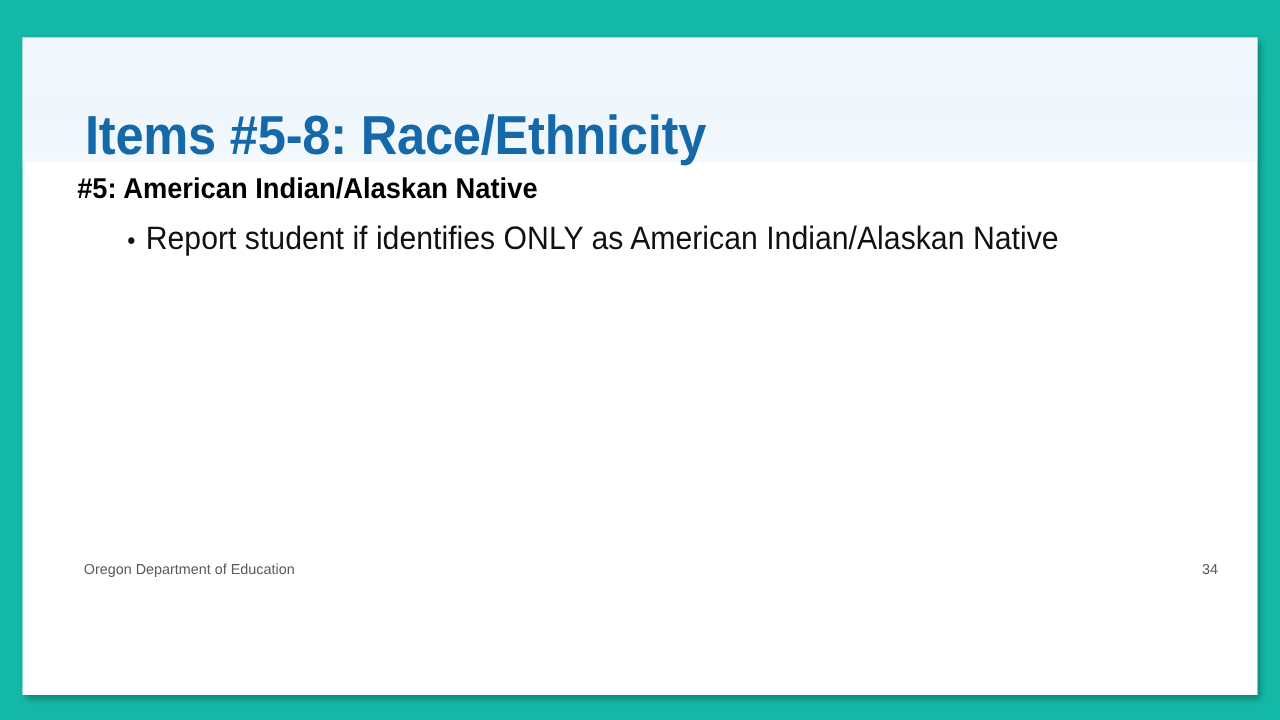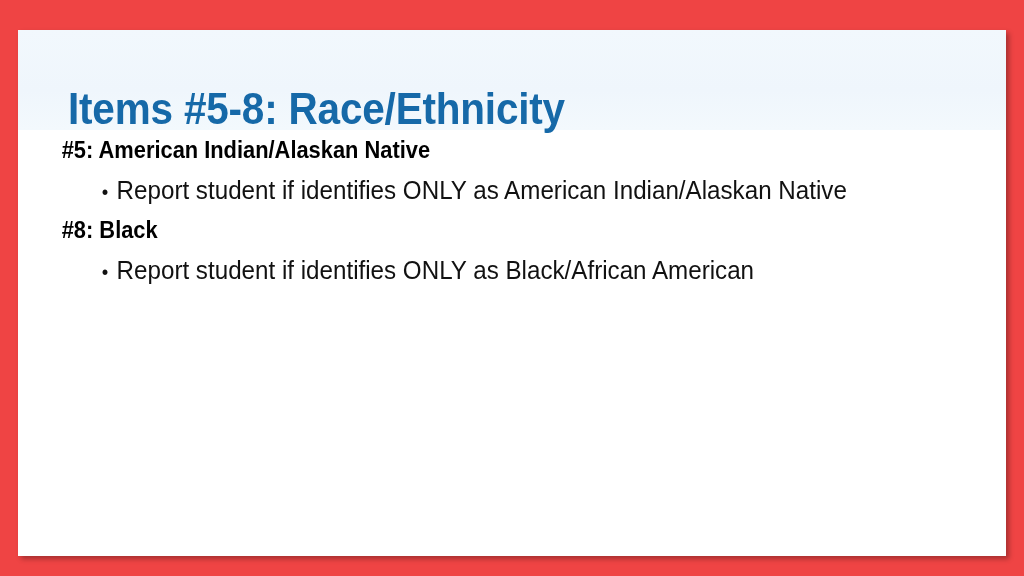--- a/index.html
+++ b/index.html
@@ -14,21 +14,21 @@
     background: #0a6ca8;
     font-family: "Liberation Sans", sans-serif;
   }
 
   .slide-frame {
     position: absolute;
     left: 0;
     top: 0;
     width: 1024px;
     height: 576px;
-    background: #ef4444;
+    background: #14b8a6;
   }
 
   
   .slide-card {
     position: absolute;
     left: 18px;
     top: 30px;
     width: 988px;
     height: 526px;
     background: #ffffff;
@@ -158,24 +158,22 @@
 
       <div class="item-group">
         <div class="item-heading">#5: American Indian/Alaskan Native</div>
         <div class="item-detail">
           <span class="bullet-glyph">•</span><span>Report student if identifies ONLY as American Indian/Alaskan Native</span>
         </div>
       </div>
 
 
 
-      <div class="item-group">
-        <div class="item-heading">#8: Black</div>
-        <div class="item-detail">
-          <span class="bullet-glyph">•</span><span>Report student if identifies ONLY as Black/African American</span>
-        </div>
-      </div>
 
     </div>
 
+    <div class="slide-footer">
+      <div class="footer-org">Oregon Department of Education</div>
+      <div class="footer-page">34</div>
+    </div>
 
   </div>
 </div>
 
 </body></html>

